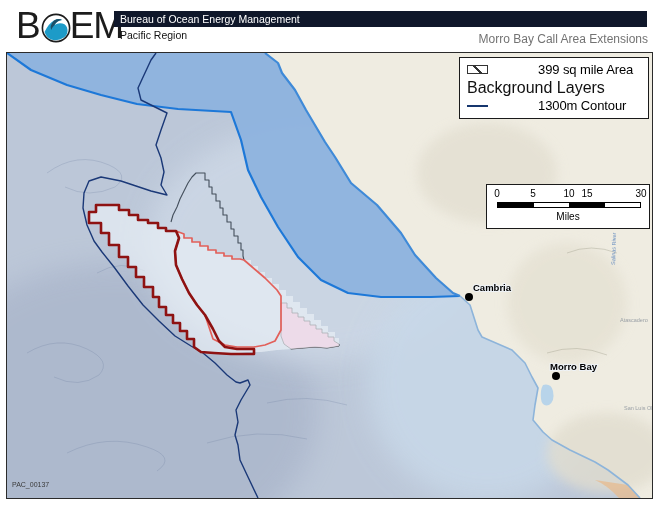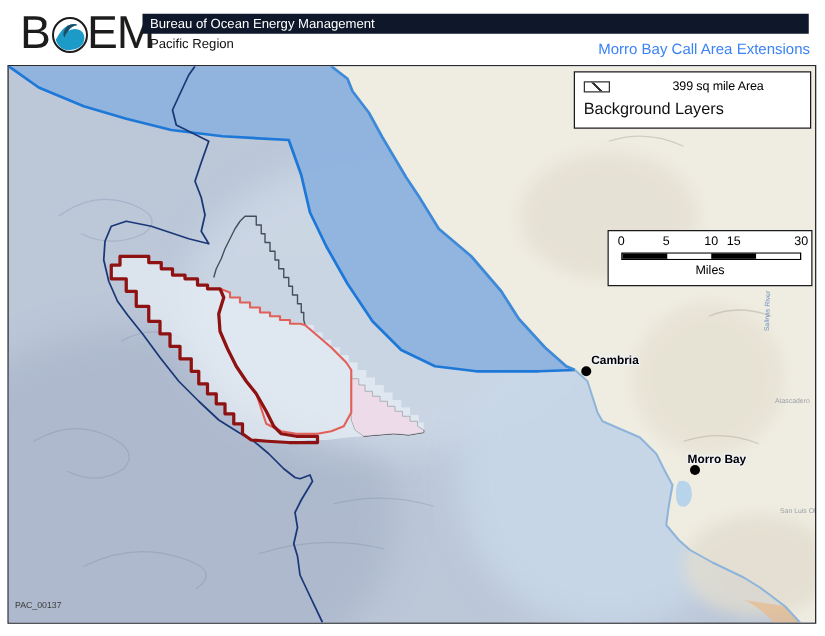--- a/index.html
+++ b/index.html
@@ -6,39 +6,39 @@
   body{font-family:"Liberation Sans",sans-serif;}
   #page{position:relative;width:660px;height:509px;background:#fff;overflow:hidden;}
 
   
   #logo{position:absolute;left:16px;top:3px;height:46px;display:flex;align-items:center;}
   .logo-letter{font-size:37px;font-weight:400;color:#1c1c1c;letter-spacing:-1px;line-height:44px;}
   #logo-wave{margin:4px -1px 0 1px;}
   #hdr-bar{position:absolute;left:114px;top:11px;width:533px;height:16px;display:flex;align-items:center;}
   #hdr-bar span{color:#fff;font-size:10.5px;padding-left:6px;white-space:nowrap;}
   #hdr-region{position:absolute;left:120px;top:29px;font-size:10.5px;color:#111;}
-  #hdr-title{position:absolute;right:12px;top:32px;width:400px;text-align:right;font-size:12px;color:#3b82f6;}
+  #hdr-title{position:absolute;right:12px;top:32px;width:400px;text-align:right;font-size:12px;color:#737373;}
 
   
   #map{position:absolute;left:6px;top:52px;width:645px;height:445px;border:1.5px solid #2b2b2b;box-sizing:content-box;background:#bcc7d8;}
   #map svg{position:absolute;left:0;top:0;}
 
   
   #legend{position:absolute;left:452px;top:4px;width:190px;background:#fff;border:1.2px solid #1a1a1a;box-sizing:border-box;padding:5px 4px 6px 7px;}
   .lg-row{display:flex;align-items:center;height:13px;}
   .lg-swatch{width:21px;height:9px;margin-right:7px;flex:0 0 21px;box-sizing:border-box;background:#fff;}
   .sw-hatch{border:1px solid #333;background:linear-gradient(45deg,transparent 44%,#333 44%,#333 56%,transparent 56%);}
   .sw-outline-black{border:1px solid #333;}
   .sw-outline-lightred{border:3px solid #ef8381;}
   .sw-outline-darkred{border:3px solid #8e1212;}
   .sw-fill-pink{border:2px solid #d06a9a;background:#f9bcd3;}
   .sw-line-navy{border:none;height:0;border-top:2px solid #16366e;}
   .sw-fill-lightblue{border:1px solid #8fb9e6;background:#b9d6f2;}
-  .lg-label{font-size:10px;color:#000;white-space:nowrap;letter-spacing:-0.1px;padding-left:43px;}
-  #legend-heading{font-size:13px;color:#111;margin:3px 0 2px 0;}
+  .lg-label{font-size:13px;color:#000;white-space:nowrap;letter-spacing:-0.1px;padding-left:43px;}
+  #legend-heading{font-size:16px;color:#111;margin:3px 0 2px 0;}
 
   
   #scalebar{position:absolute;left:479px;top:131px;width:164px;height:45px;background:#fff;border:1.2px solid #1a1a1a;box-sizing:border-box;}
   #scale-ticks{position:absolute;left:0;top:3px;width:100%;height:12px;}
   .tick-num{position:absolute;transform:translateX(-50%);font-size:10px;color:#000;}
   #scale-bar-track{position:absolute;left:10px;top:17px;width:144px;height:6px;border:1px solid #000;box-sizing:border-box;display:flex;}
   .seg{flex:1;}
   .seg-b{background:#000;} .seg-w{background:#fff;}
   #scale-unit{position:absolute;left:0;top:26px;width:100%;text-align:center;font-size:10px;color:#000;}
 
@@ -160,20 +160,24 @@
 
     <div id="legend">
       <div id="legend-items">
           <div class="lg-row">
             <span class="lg-swatch sw-hatch"></span>
             <span class="lg-label">399 sq mile Area</span>
           </div>
         </div>
       <div id="legend-heading">Background Layers</div>
       <div id="legend-bg-items">
+          <div class="lg-row">
+            <span class="lg-swatch sw-line-navy"></span>
+            <span class="lg-label">1300m Contour</span>
+          </div>
         </div>
     </div>
 
     <div id="scalebar">
       <div id="scale-ticks">
           <span class="tick-num" style="left: 10px;">0</span>
           <span class="tick-num" style="left: 46px;">5</span>
           <span class="tick-num" style="left: 82px;">10</span>
           <span class="tick-num" style="left: 100px;">15</span>
           <span class="tick-num" style="left: 154px;">30</span>

